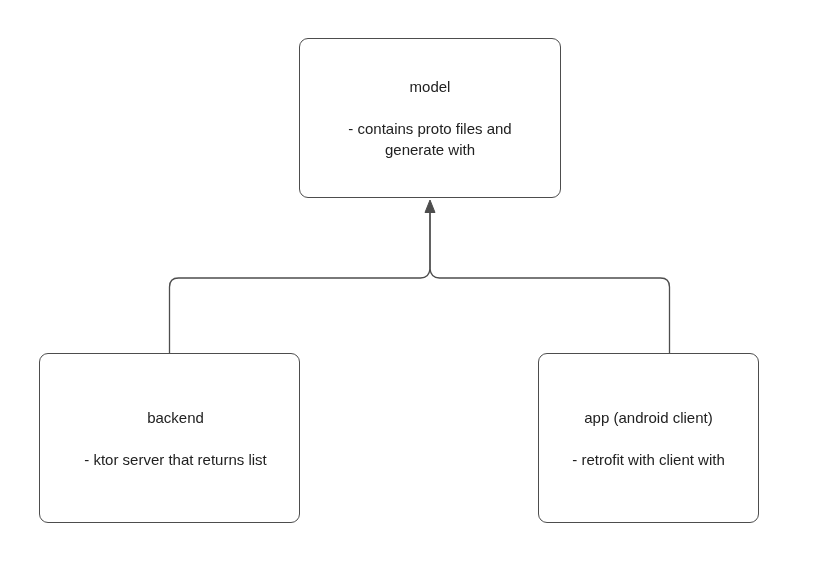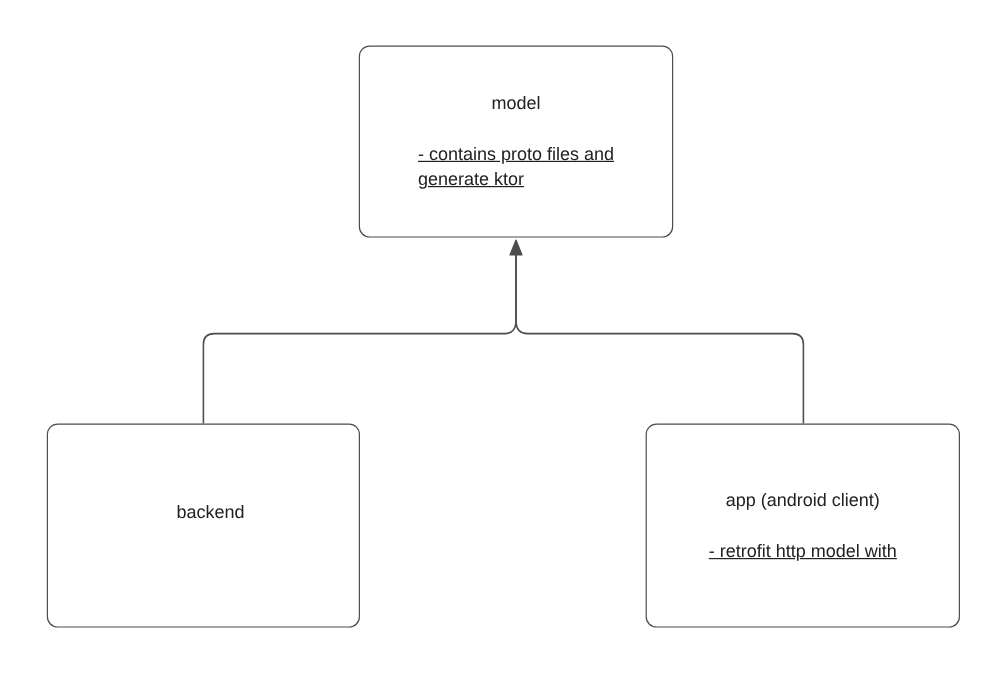--- a/index.html
+++ b/index.html
@@ -36,56 +36,57 @@
   }
   .node {
     position: absolute;
     background: var(--node_fill);
     border: 1px solid var(--stroke);
     border-radius: 9px;
     display: flex;
     flex-direction: column;
     align-items: center;
     justify-content: center;
-    text-align: left;
+    text-align: center;
     color: var(--text);
     font-size: 15px;
     line-height: 21px;
     padding: 0 14px;
   }
-  .node-desc { margin-top: 21px; text-decoration: underline; }
+  .node-desc { margin-top: 21px; }
   #node-model   { left: 299px; top:  38px; width: 262px; height: 160px; }
   #node-backend { left:  39px; top: 353px; width: 261px; height: 170px; padding-left: 26px; }
-  #node-app     { left: 538px; top: 353px; width: 262px; height: 170px; }
+  #node-app     { left: 538px; top: 353px; width: 221px; height: 170px; }
 </style>
 </head>
 <body>
 
 <div class="canvas">
 
   <svg class="edges" viewBox="0 0 840 565" xmlns="http://www.w3.org/2000/svg">
     <path class="edge" d="M169.5,353 L169.5,287 Q169.5,278 178.5,278 L420.5,278 Q429.3,278 430,268.5 L430,211.5"></path>
     <path class="edge" d="M669.5,353 L669.5,287 Q669.5,278 660.5,278 L439.5,278 Q430.7,278 430,268.5 L430,211.5"></path>
     <path class="arrowhead" d="M430,200 L435,212.5 L425,212.5 Z"></path>
   </svg>
 
   <div class="node" id="node-model">
     <div class="node-title">model</div>
     <div class="node-desc">
       <div>- contains proto files and</div>
-      <div>generate ktor</div>
+      <div>generate with</div>
     </div>
   </div>
 
   <div class="node" id="node-backend">
     <div class="node-title">backend</div>
     <div class="node-desc">
+      <div>- ktor server that returns list</div>
     </div>
   </div>
 
   <div class="node" id="node-app">
     <div class="node-title">app (android client)</div>
     <div class="node-desc">
-      <div>- retrofit http model with</div>
+      <div>- retrofit with client with</div>
     </div>
   </div>
 
 </div>
 
 </body></html>

